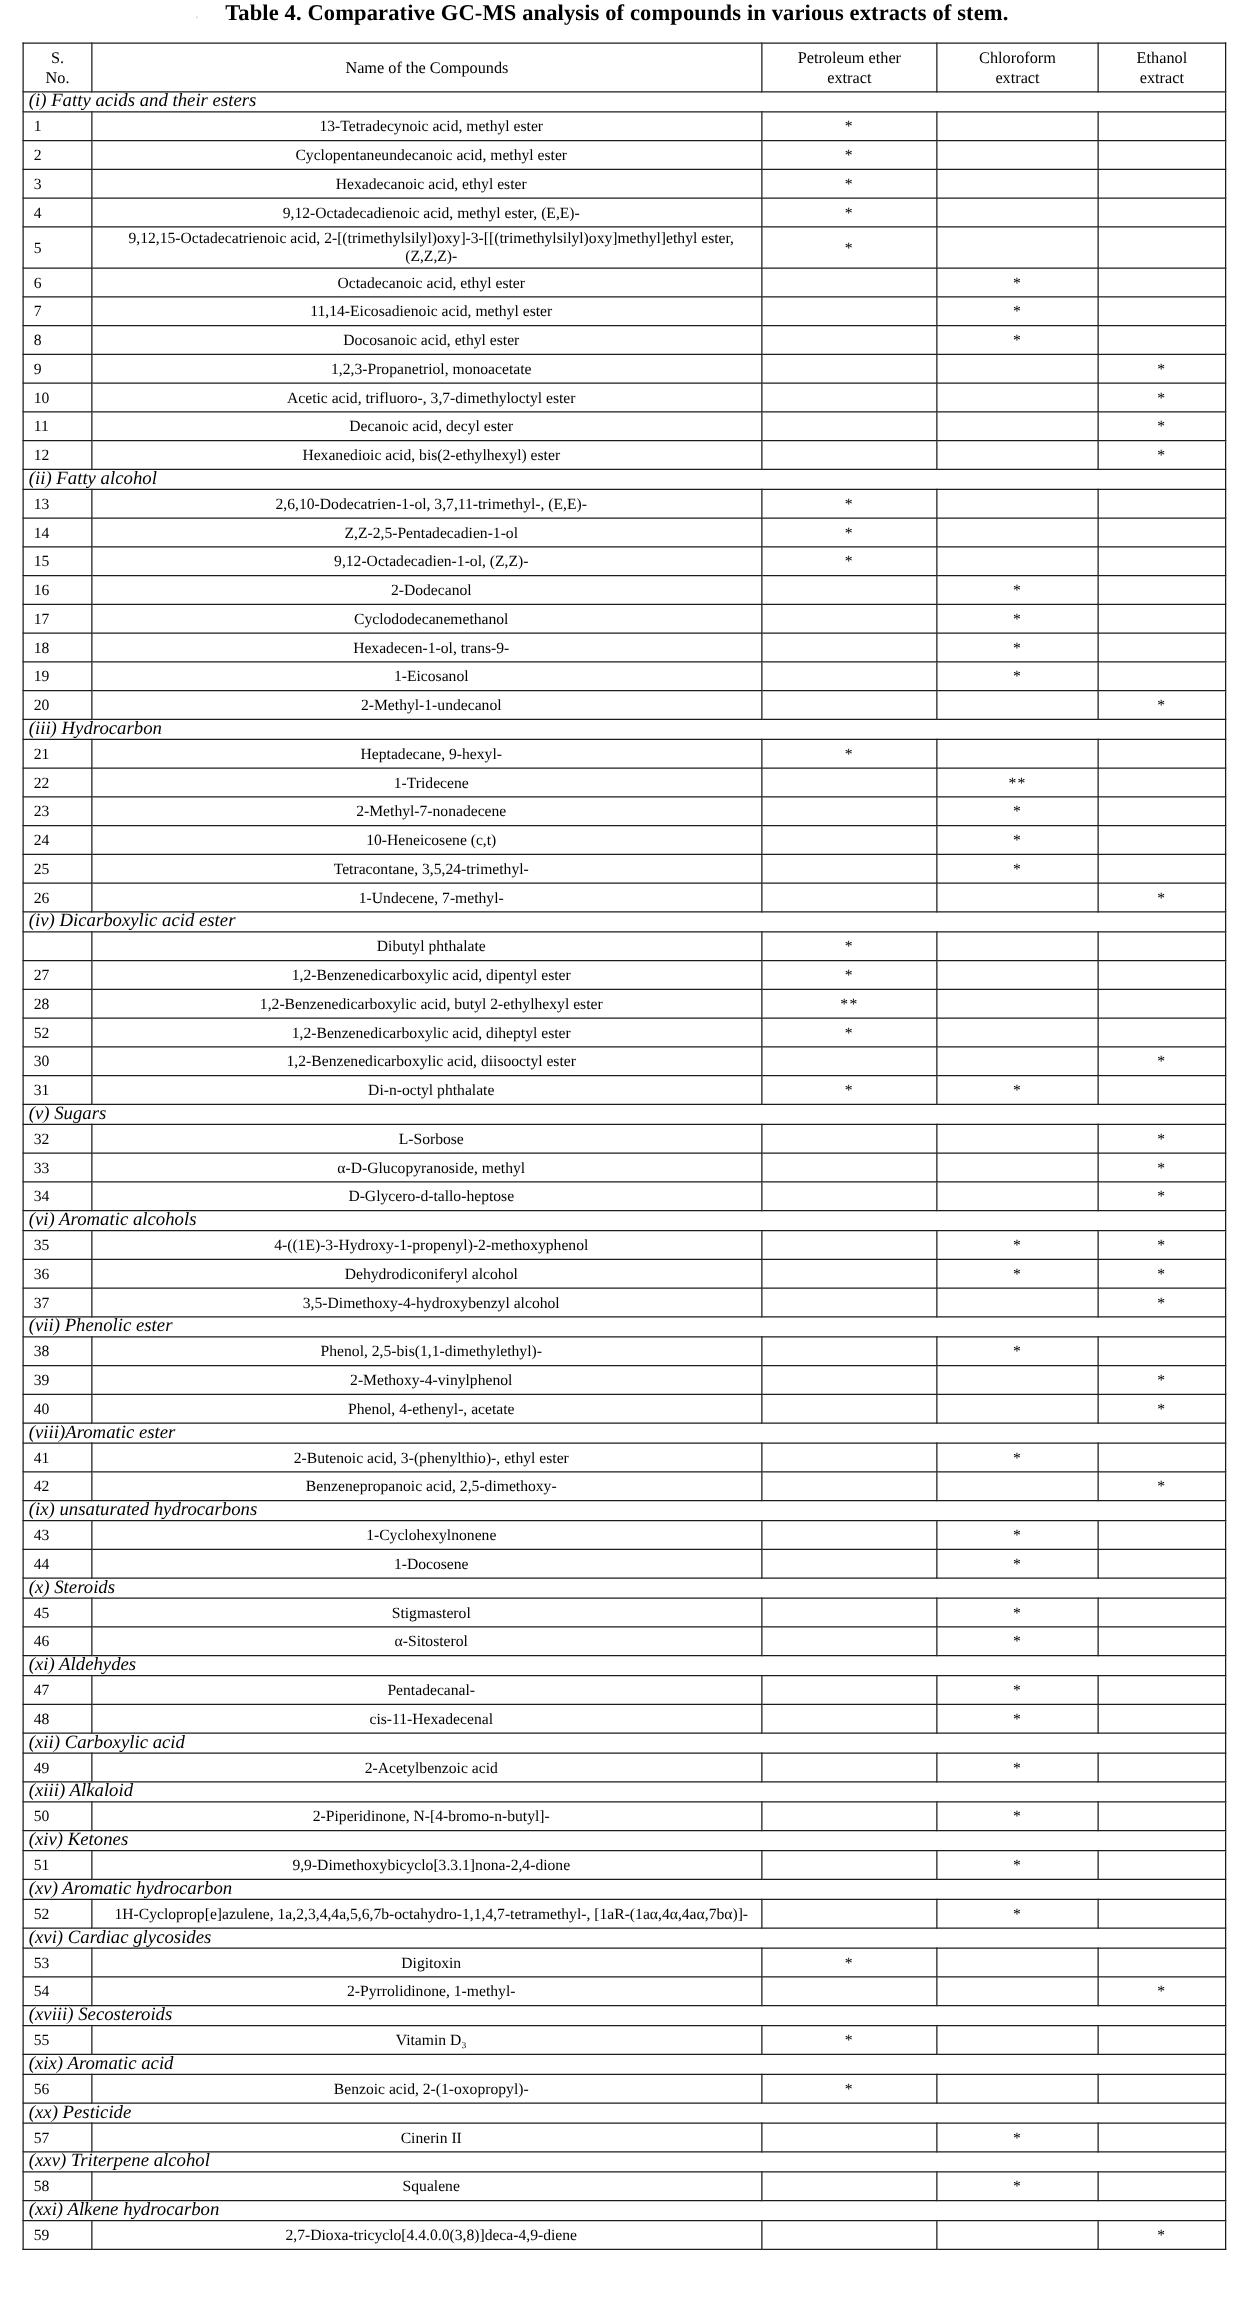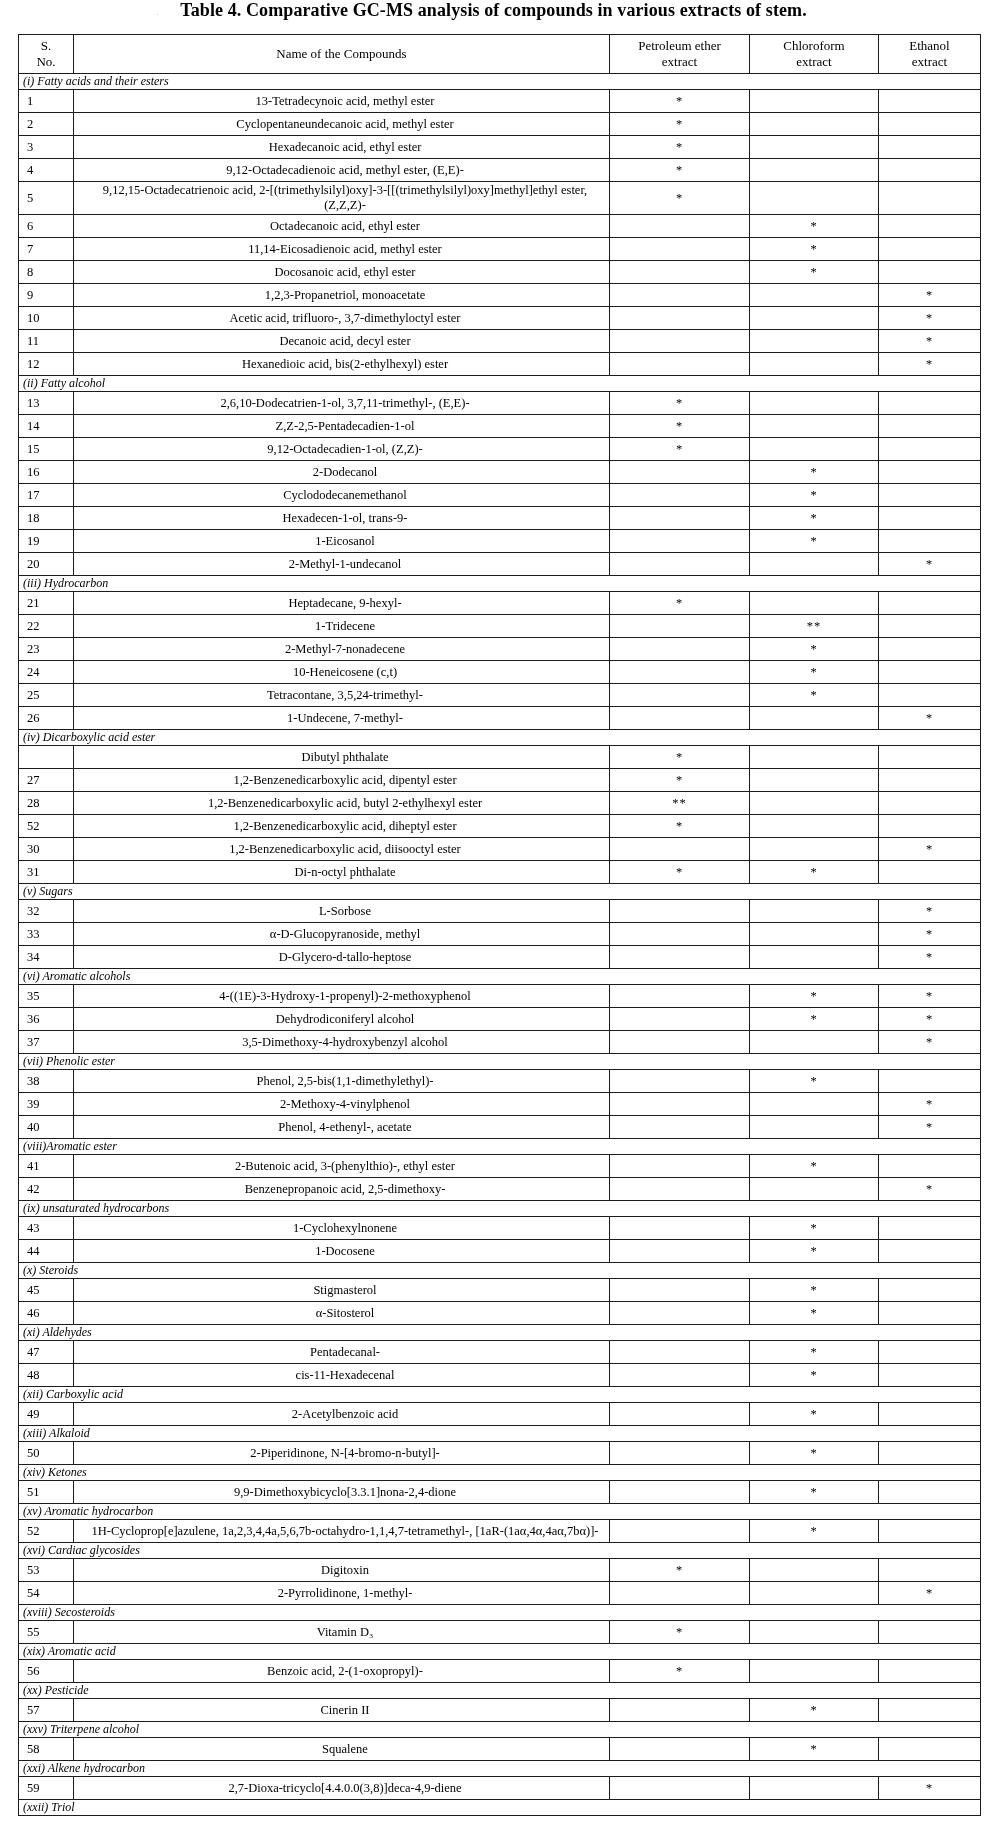--- a/index.html
+++ b/index.html
@@ -39,21 +39,21 @@
     font-weight: normal;
     font-size: 13px;
     text-align: center;
     white-space: pre-line;
     height: 36px;
     padding: 1px 2px;
     line-height: 1.25;
   }
   td.section-label {
     font-style: italic;
-    font-size: 12px;
+    font-size: 15px;
     height: 15px;
     padding: 0 2px 0 4px;
     line-height: 15px;
   }
   tr.compound-row td { height: 20px; font-size: 12.5px; line-height: 15px; }
   td.cell-sno  { padding: 1px 2px 1px 8px; text-align: left; }
   td.cell-name { padding: 1px 6px 1px 13px; text-align: center; }
   td.cell-mark { padding: 1px 2px; text-align: center; letter-spacing: 1px; }
 </style>
 </head>
@@ -562,17 +562,14 @@
       <tr>
         <td colspan="5" class="section-label">(xxi) Alkene hydrocarbon</td>
       </tr>
       <tr class="compound-row">
         <td class="cell-sno">59</td>
         <td class="cell-name">2,7-Dioxa-tricyclo[4.4.0.0(3,8)]deca-4,9-diene</td>
         <td class="cell-mark"></td>
         <td class="cell-mark"></td>
         <td class="cell-mark">*</td>
       </tr>
-      <tr>
-        <td colspan="5" class="section-label">(xxii) Triol</td>
-      </tr>
     </tbody>
 </table>
 
 </body></html>

